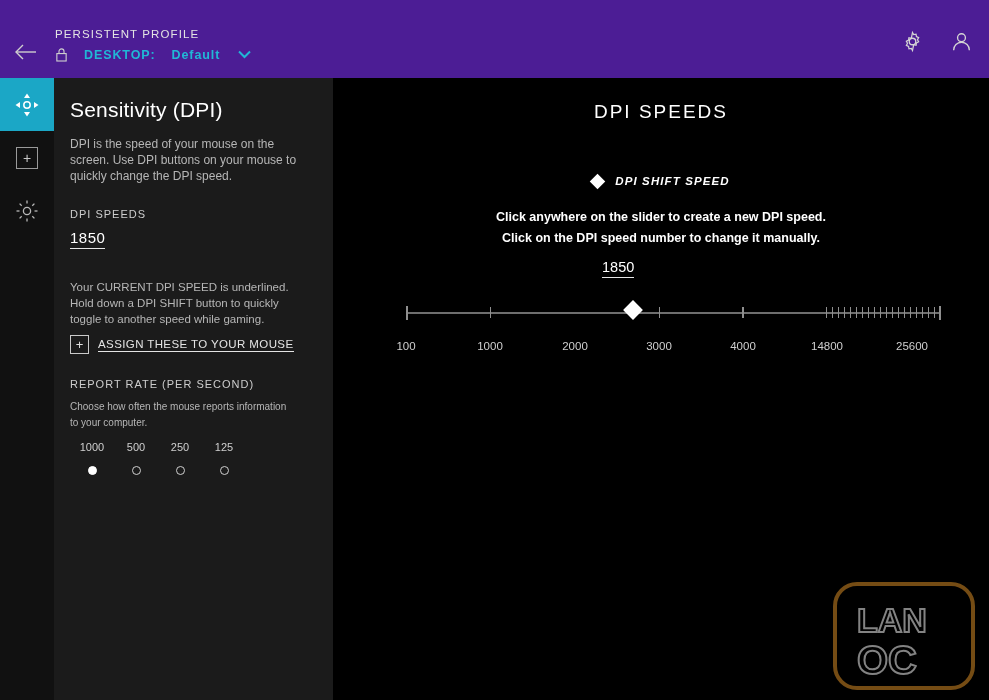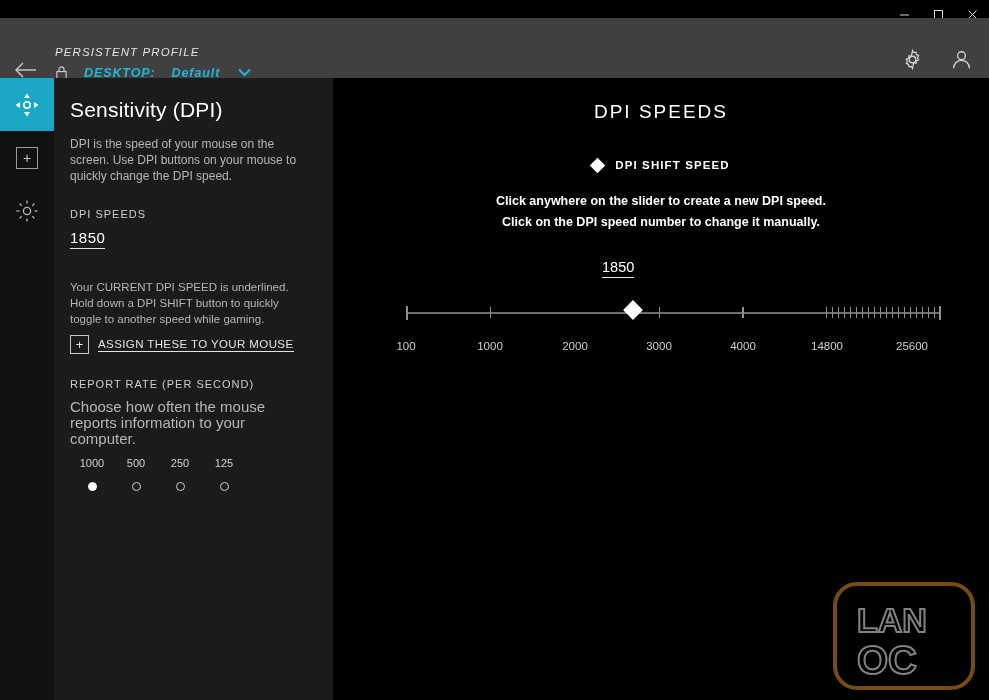--- a/index.html
+++ b/index.html
@@ -24,23 +24,22 @@
   }
   .win-btn {
     width: 34px; height: 28px;
     display: flex; align-items: center; justify-content: center;
     color: #d8d8d8; font-size: 11px; line-height: 1;
   }
   .win-btn svg { display: block; }
 
   
   .header {
-    position: absolute; top: 18px; left: 0; right: 0; height: 78px;
-    background: #404040;
-    font-style: italic;
+    position: absolute; top: 0; left: 0; right: 0; height: 78px;
+    background: #4c1d95;
   }
   .back-arrow {
     position: absolute; left: 12px; top: 38px;
     width: 28px; height: 28px; color: #cfcfcf;
   }
   .profile-block {
     position: absolute; left: 55px; top: 28px;
   }
   .profile-title {
     font-size: 11.5px; letter-spacing: 1.1px; color: #e3e3e3;
@@ -110,21 +109,21 @@
   .assign-plus {
     width: 19px; height: 19px; border: 1px solid #cacaca;
     display: flex; align-items: center; justify-content: center;
     font-size: 13px; color: #e0e0e0; line-height: 1;
   }
   .assign-link {
     font-size: 11.5px; color: #e4e4e4; letter-spacing: 0.4px;
     border-bottom: 1px solid #e4e4e4; padding-bottom: 1px;
   }
   .report-desc {
-    font-size: 15px; line-height: 16px; color: #b6b6b6;
+    font-size: 10px; line-height: 16px; color: #b6b6b6;
     margin-top: 8px; width: 222px;
   }
   .rate-row {
     margin-top: 10px; display: flex; width: 176px;
   }
   .rate-col {
     flex: 1; text-align: center;
   }
   .rate-col .lbl { font-size: 11px; color: #cfcfcf; }
   .radio {
@@ -145,21 +144,21 @@
   .main {
     position: absolute; left: 333px; top: 78px; right: 0; bottom: 0;
     background: #000;
   }
   .main-title {
     text-align: center; margin-top: 23px;
     font-size: 19px; letter-spacing: 2px; color: #ffffff; font-weight: 400;
   }
   .shift-row {
     display: flex; align-items: flex-end; justify-content: center;
-    gap: 12px; margin-top: 36px;
+    gap: 12px; margin-top: 52px; font-style: italic;
   }
   .diamond {
     width: 11px; height: 11px; background: #ffffff;
     transform: rotate(45deg);
   }
   .shift-label {
     font-size: 11.5px; letter-spacing: 1.1px; color: #ffffff; font-weight: 700;
   }
   .instructions {
     margin-top: 20px; text-align: center;

